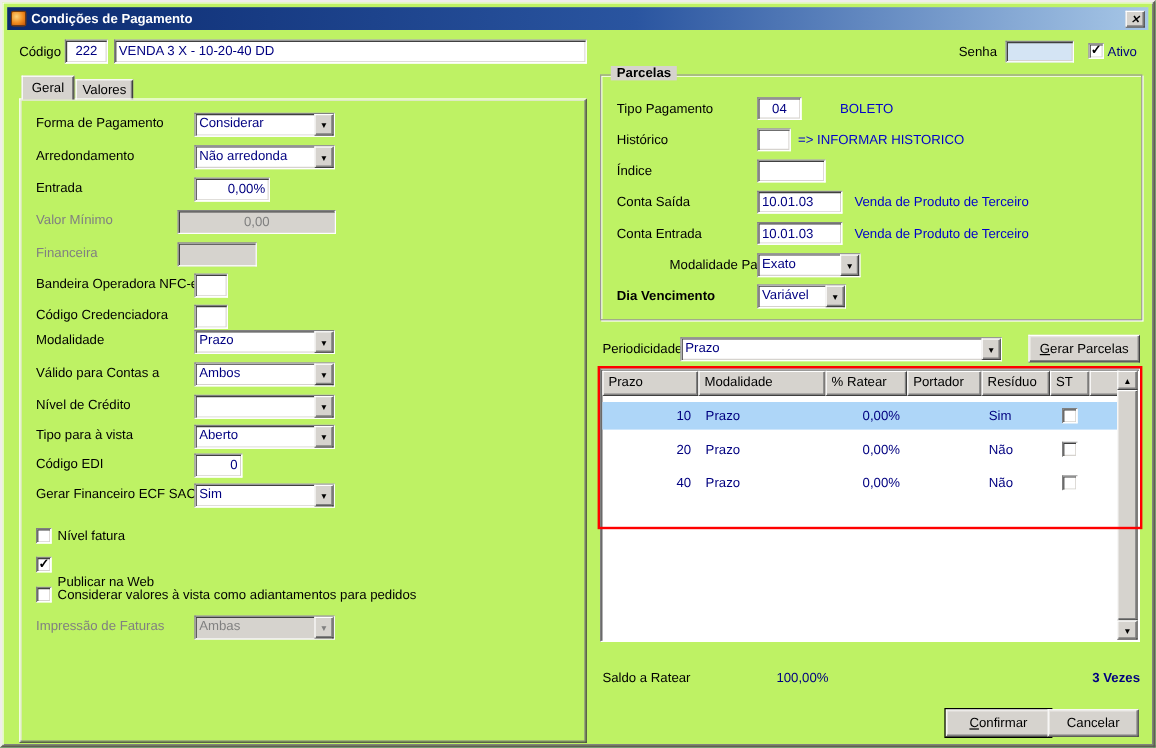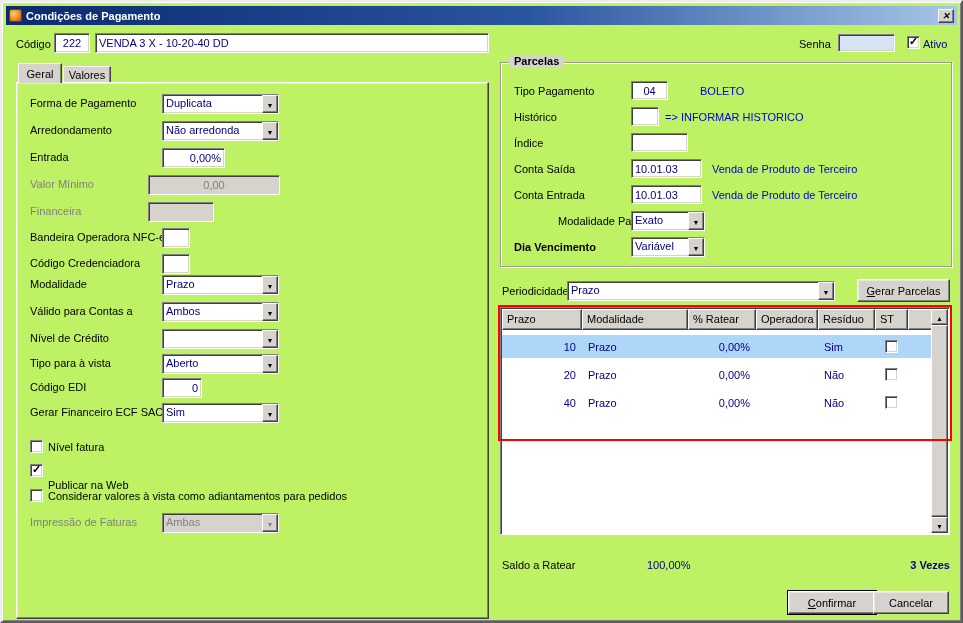--- a/index.html
+++ b/index.html
@@ -124,21 +124,21 @@
   <div class="tab active" style="left:16px; top:61px; width:44px; height:20px; z-index:3;">
     <span>Geral</span>
   </div>
   <div class="tab inactive" style="left:61px; top:64px; width:48px; height:17px;">
     <span>Valores</span>
   </div>
   <div class="panel"></div>
 
   <span class="lbl" style="left:28px; top:95px; z-index:4;">Forma de Pagamento</span>
   <div class="combo" style="left:160px; top:92px; width:117px; z-index:4;">
-    <span class="ctxt">Duplicata</span>
+    <span class="ctxt">Considerar</span>
     <span class="cbtn">
         <i class="ico-down"></i>
       </span>
   </div>
 
   <span class="lbl" style="left:28px; top:122px; z-index:4;">Arredondamento</span>
   <div class="combo" style="left:160px; top:119px; width:117px; z-index:4;">
     <span class="ctxt">Não arredonda</span>
     <span class="cbtn">
         <i class="ico-down"></i>
@@ -237,21 +237,21 @@
 
   <span class="lbl" style="left:512px; top:161px;">Conta Saída</span>
   <input class="field" style="left: 629px; top: 157px; width: 71px; height: 19px;" value="10.01.03">
   <span class="lbl blue" style="left:710px; top:161px;">Venda de Produto de Terceiro</span>
 
   <span class="lbl" style="left:512px; top:187px;">Conta Entrada</span>
   <input class="field" style="left: 629px; top: 183px; width: 71px; height: 19px;" value="10.01.03">
   <span class="lbl blue" style="left:710px; top:187px;">Venda de Produto de Terceiro</span>
 
   <span class="lbl" style="left:512px; top:213px;padding-left:44px;">Modalidade Pagamento</span>
-  <div class="combo" style="left:629px; top:209px; width:74px;">
+  <div class="combo" style="left:629px; top:209px; width:86px;">
     <span class="ctxt">Exato</span>
     <span class="cbtn">
         <i class="ico-down"></i>
       </span>
   </div>
 
   <span class="lbl" style="left:512px; top:239px;font-weight:bold;">Dia Vencimento</span>
   <div class="combo" style="left:629px; top:235px; width:74px;">
     <span class="ctxt">Variável</span>
     <span class="cbtn">
@@ -268,21 +268,21 @@
   </div>
   <div class="btn3d" style="left:855px; top:277px; width:93px; height:23px;">
     <span class="accel">Gerar Parcelas</span>
   </div>
 
   <div class="listbox">
     <div class="lhead">
       <span class="hcell" style="width:80px;">Prazo</span>
       <span class="hcell" style="width:106px;">Modalidade</span>
       <span class="hcell" style="width:68px;">% Ratear</span>
-      <span class="hcell" style="width:62px;">Operadora</span>
+      <span class="hcell" style="width:62px;">Portador</span>
       <span class="hcell" style="width:57px;">Resíduo</span>
       <span class="hcell" style="width:33px;">ST</span>
       <span class="hcell" style="width:25px;"></span>
     </div>
     <div class="lbody">
       <div class="lrow checked">
         <span class="cell num" style="width:80px;">10</span>
         <span class="cell" style="width:106px;">Prazo</span>
         <span class="cell num" style="width:68px;">0,00%</span>
         <span class="cell" style="width:62px;"></span>

